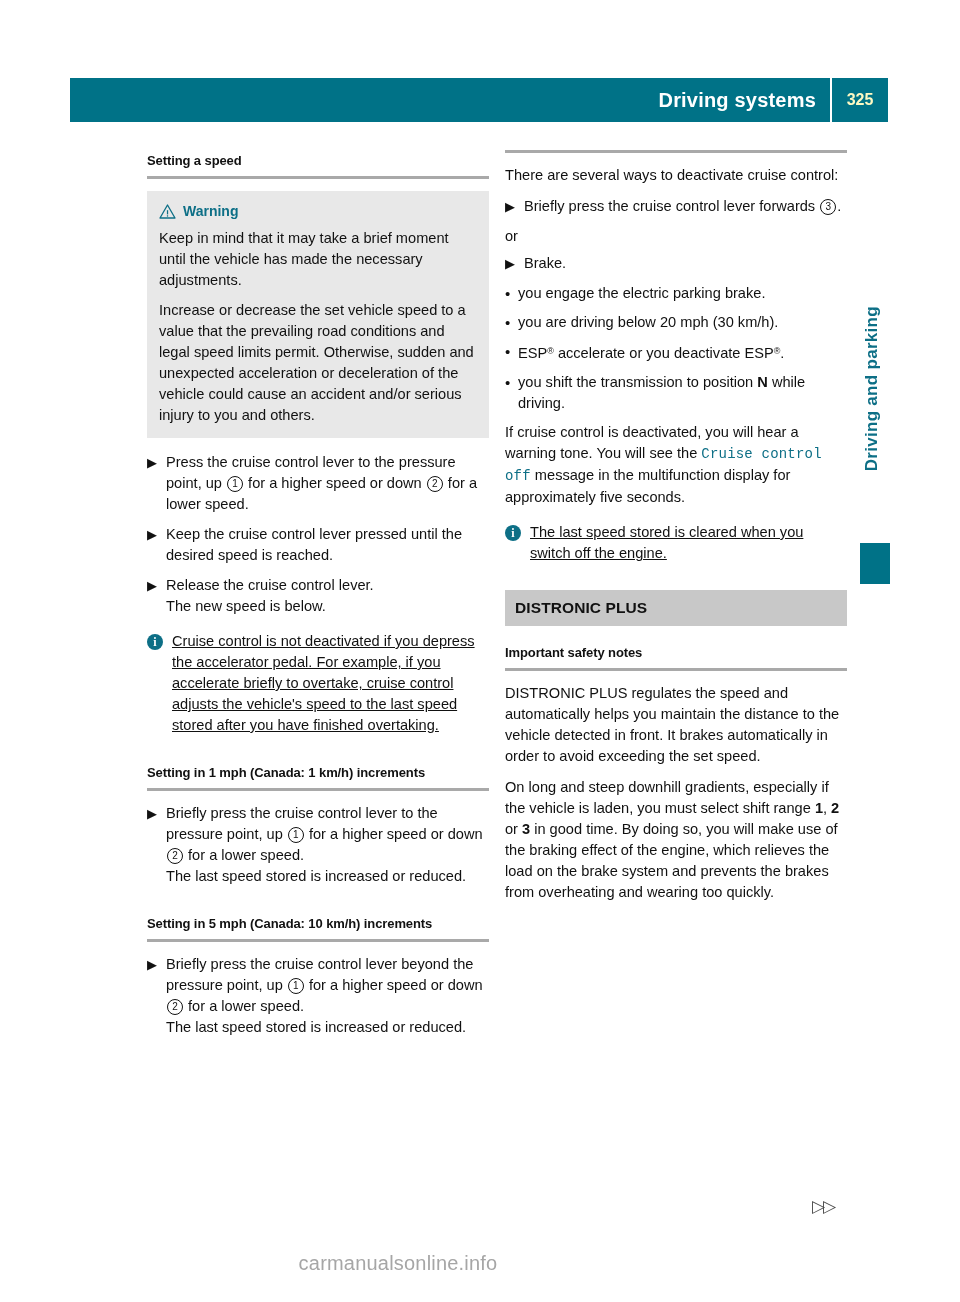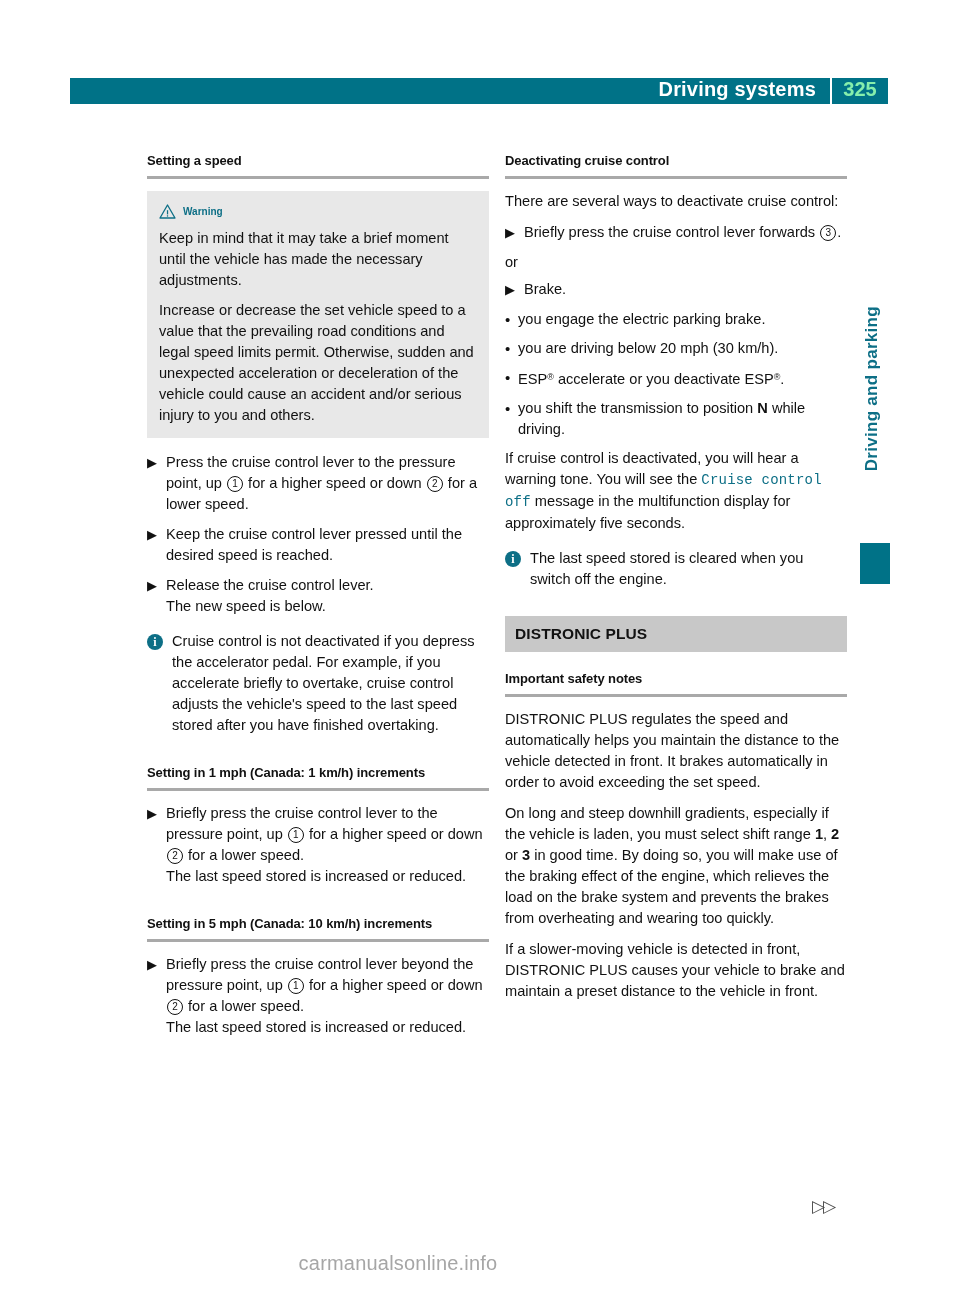--- a/index.html
+++ b/index.html
@@ -15,42 +15,43 @@
     color: #111111;
     overflow: hidden;
   }
 
   
   .header-bar {
     position: absolute;
     left: 70px;
     top: 78px;
     width: 818px;
-    height: 26px;
+    height: 44px;
     background: #007287;
     display: flex;
+    align-items: center;
     justify-content: flex-end;
   }
   .header-title {
     color: #ffffff;
     font-size: 20px;
     font-weight: bold;
     letter-spacing: 0.2px;
     padding-right: 14px;
     white-space: nowrap;
   }
   .header-divider {
     width: 2px;
     height: 44px;
     background: #ffffff;
     flex: none;
   }
   .header-page {
-    color: #86efac;
-    font-size: 20px;
+    color: #fef9c3;
+    font-size: 16px;
     font-weight: bold;
     width: 56px;
     text-align: center;
     white-space: nowrap;
   }
 
   
   .col {
     position: absolute;
     top: 150px;
@@ -101,21 +102,21 @@
   }
   .warning-head {
     display: flex;
     align-items: center;
     gap: 7px;
     margin-bottom: 6px;
   }
   .warn-title {
     color: #0d6f86;
     font-weight: bold;
-    font-size: 10px;
+    font-size: 14px;
   }
   .warning-box p {
     margin: 0 0 9px 0;
   }
   .warning-box p:last-child { margin-bottom: 0; }
 
   
   .step {
     display: flex;
     margin: 0 0 9px 0;
@@ -155,21 +156,21 @@
     background: #0d6f86;
     color: #ffffff;
     font-size: 12px;
     font-weight: bold;
     line-height: 16px;
     text-align: center;
     margin-top: 3px;
     margin-right: 9px;
     font-family: "Liberation Serif", serif;
   }
-  .info-body { flex: 1; }
+  .info-body { flex: 1; text-decoration: underline; }
 
   
   .circnum {
     display: inline-block;
     width: 14px;
     height: 14px;
     line-height: 13px;
     border: 1px solid #111;
     border-radius: 50%;
     font-size: 10px;
@@ -299,21 +300,20 @@
   <div class="step">
     <span class="step-marker">▶</span>
     <span class="step-body"><span>Briefly press the cruise control lever beyond the pressure point, up </span><span class="circnum">1</span><span> for a higher speed or down </span><span class="circnum">2</span><span> for a lower speed.</span><br><span>The last speed stored is increased or reduced.</span></span>
   </div>
 
 </div>
 
 <div class="col col-right">
 
   <div class="heading-block">
-    <h2 class="section-heading">Deactivating cruise control</h2>
     <div class="rule"></div>
   </div>
 
   <p class="body-text">There are several ways to deactivate cruise control:</p>
 
   <div class="step">
     <span class="step-marker">▶</span>
     <span class="step-body"><span>Briefly press the cruise control lever forwards </span><span class="circnum">3</span><span>.</span></span>
   </div>
 
@@ -353,21 +353,20 @@
 
   <div class="heading-block" style="margin-top:0">
     <h2 class="section-heading">Important safety notes</h2>
     <div class="rule"></div>
   </div>
 
   <p class="body-text">DISTRONIC PLUS regulates the speed and automatically helps you maintain the distance to the vehicle detected in front. It brakes automatically in order to avoid exceeding the set speed.</p>
 
   <p class="body-text"><span>On long and steep downhill gradients, especially if the vehicle is laden, you must select shift range </span><b class="shift">1</b><span>, </span><b class="shift">2</b><span> or </span><b class="shift">3</b><span> in good time. By doing so, you will make use of the braking effect of the engine, which relieves the load on the brake system and prevents the brakes from overheating and wearing too quickly.</span></p>
 
-  <p class="body-text">If a slower-moving vehicle is detected in front, DISTRONIC PLUS causes your vehicle to brake and maintain a preset distance to the vehicle in front.</p>
 
 
 </div>
 
 <div class="side-tab">Driving and parking</div>
 <div class="side-marker"></div>
 
 <div class="footer-arrows">▷▷</div>
 <div class="watermark">carmanualsonline.info</div>
 

